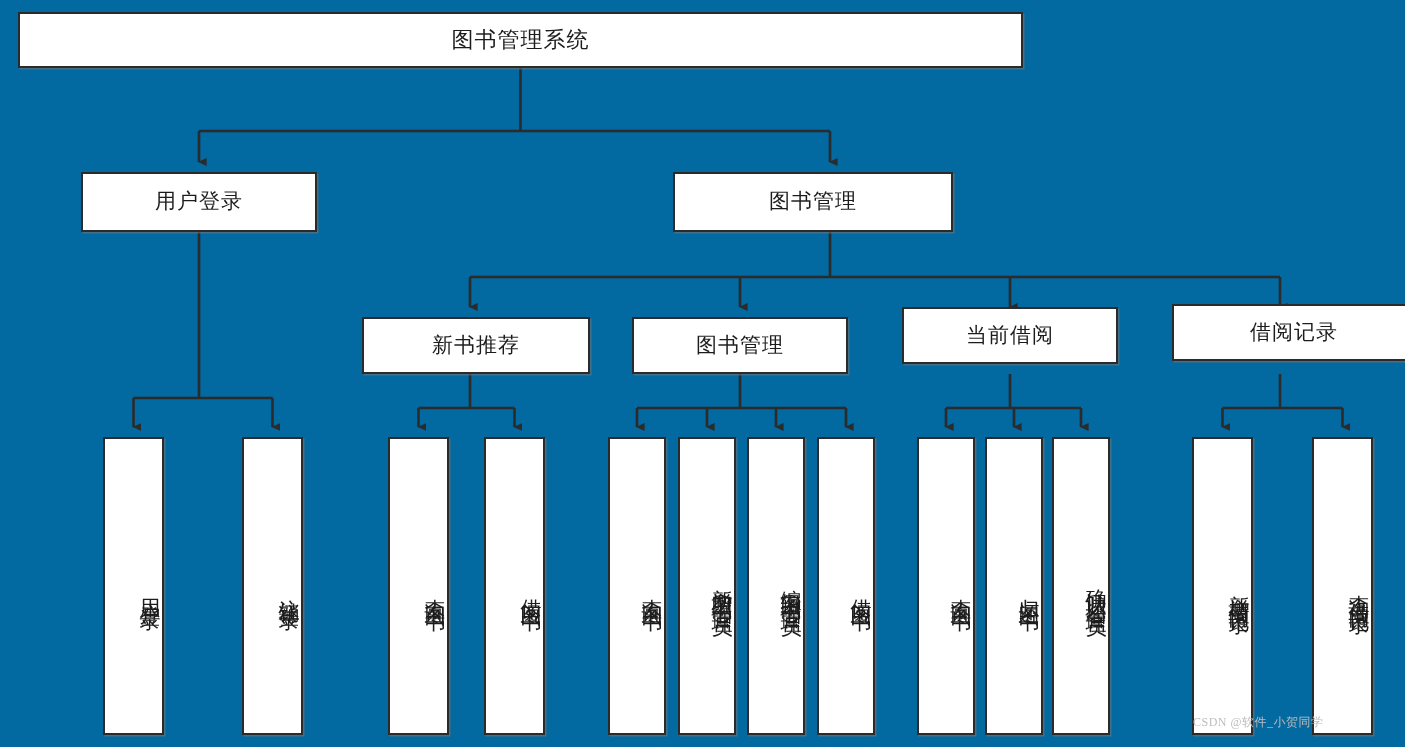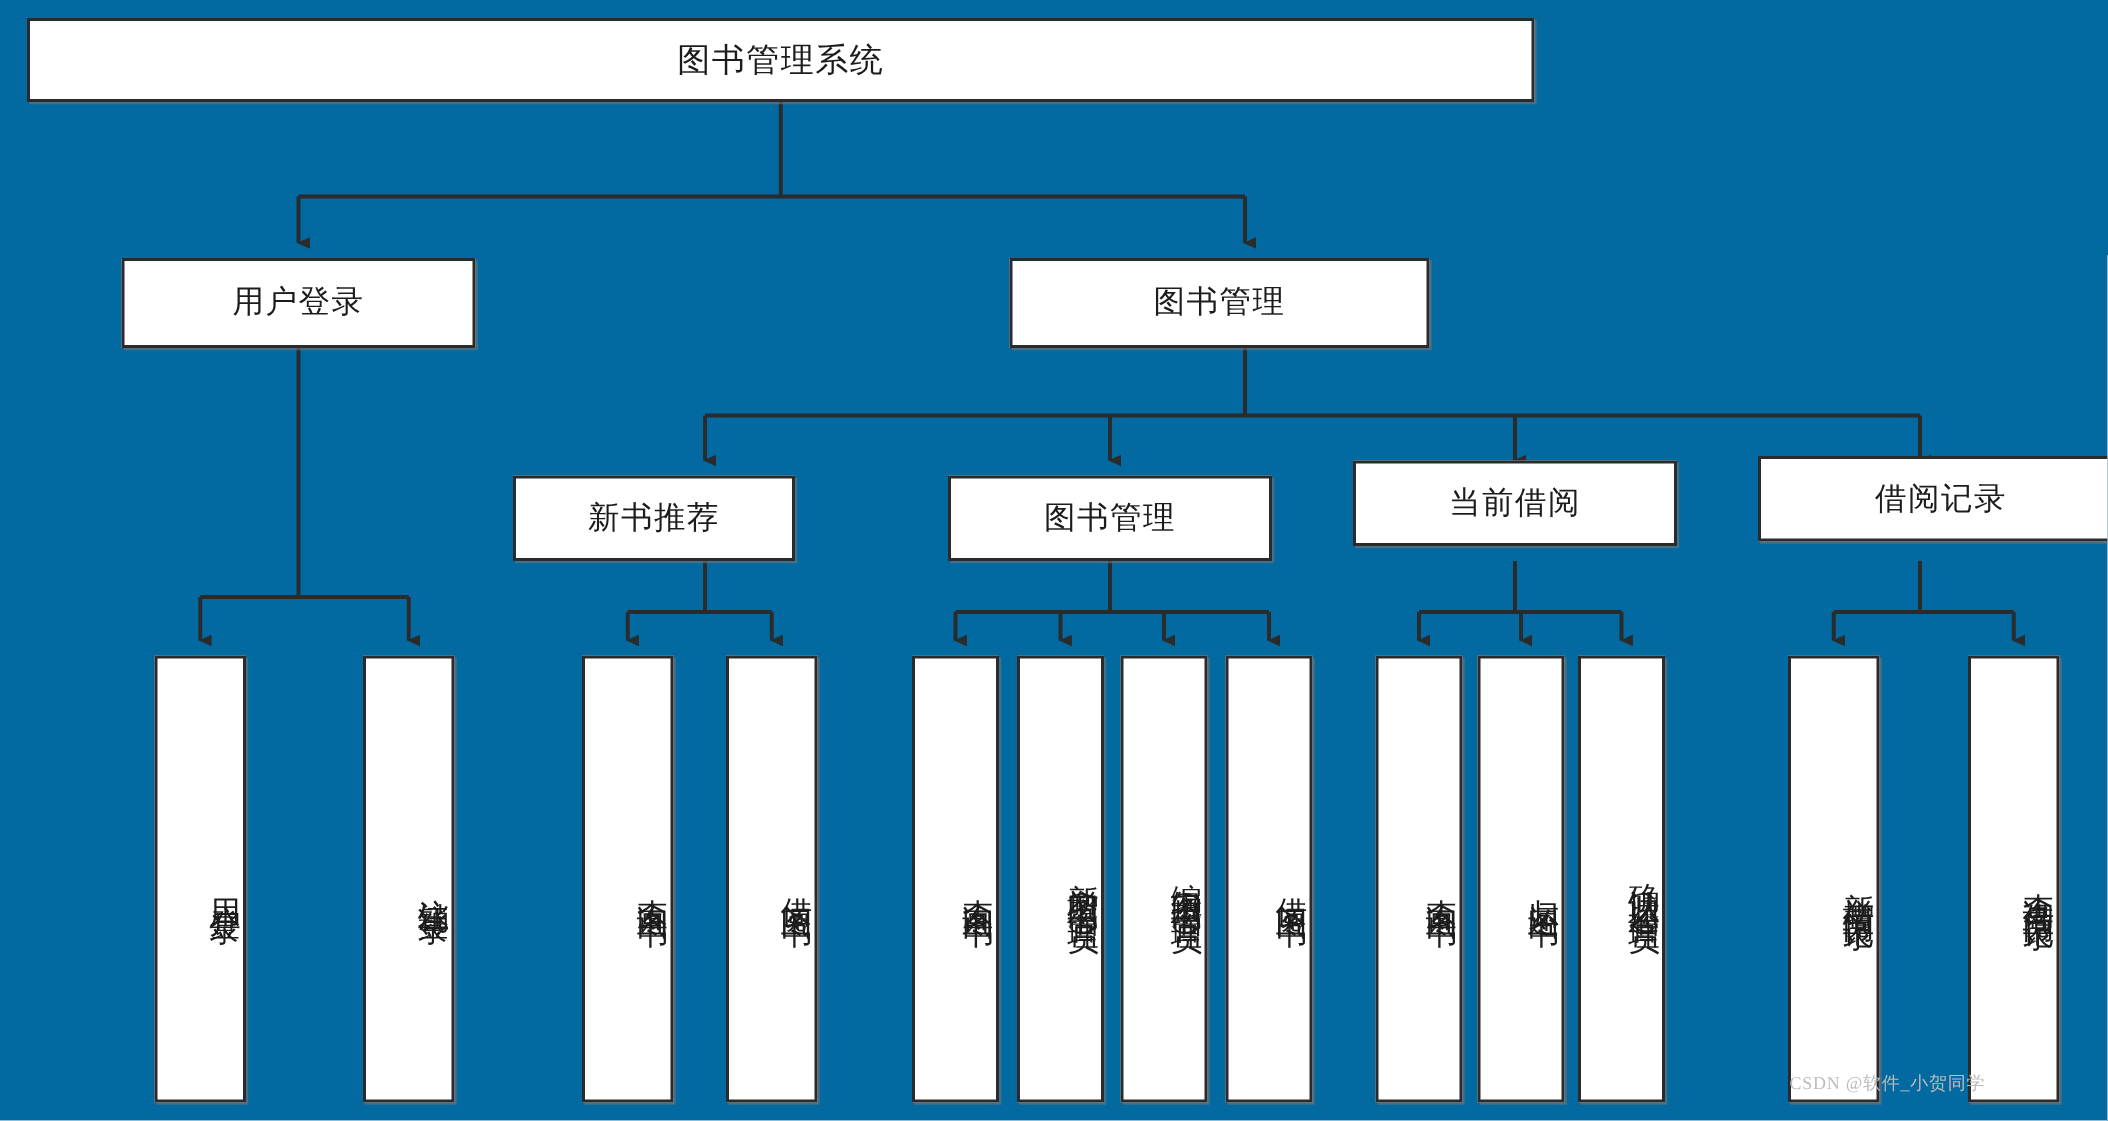--- a/index.html
+++ b/index.html
@@ -115,21 +115,21 @@
       <path d="M1222.5,408 L1222.5,427" marker-end="url(#arrow)"></path>
       <path d="M1342.5,408 L1342.5,427" marker-end="url(#arrow)"></path>
     </g>
   </svg>
 
   <div class="node horiz root" style="left:18px; top:12px; width:1005px; height:56px;">图书管理系统</div>
 
   <div class="node horiz" style="left:81px; top:172px; width:236px; height:60px;">用户登录</div>
   <div class="node horiz" style="left:673px; top:172px; width:280px; height:60px;">图书管理</div>
 
-  <div class="node horiz" style="left:342px; top:317px; width:188px; height:57px;">新书推荐</div>
+  <div class="node horiz" style="left:362px; top:317px; width:228px; height:57px;">新书推荐</div>
   <div class="node horiz" style="left:632px; top:317px; width:216px; height:57px;">图书管理</div>
   <div class="node horiz" style="left:902px; top:307px; width:216px; height:57px;">当前借阅</div>
   <div class="node horiz" style="left:1172px; top:304px; width:244px; height:57px;">借阅记录</div>
 
   <div class="node vert" style="left:103px; top:437px; width:61px; height:298px;">用户登录</div>
   <div class="node vert" style="left:242px; top:437px; width:61px; height:298px;">注销登录</div>
 
   <div class="node vert" style="left:388px; top:437px; width:61px; height:298px;">查询图书</div>
   <div class="node vert" style="left:484px; top:437px; width:61px; height:298px;">借阅图书</div>
 

